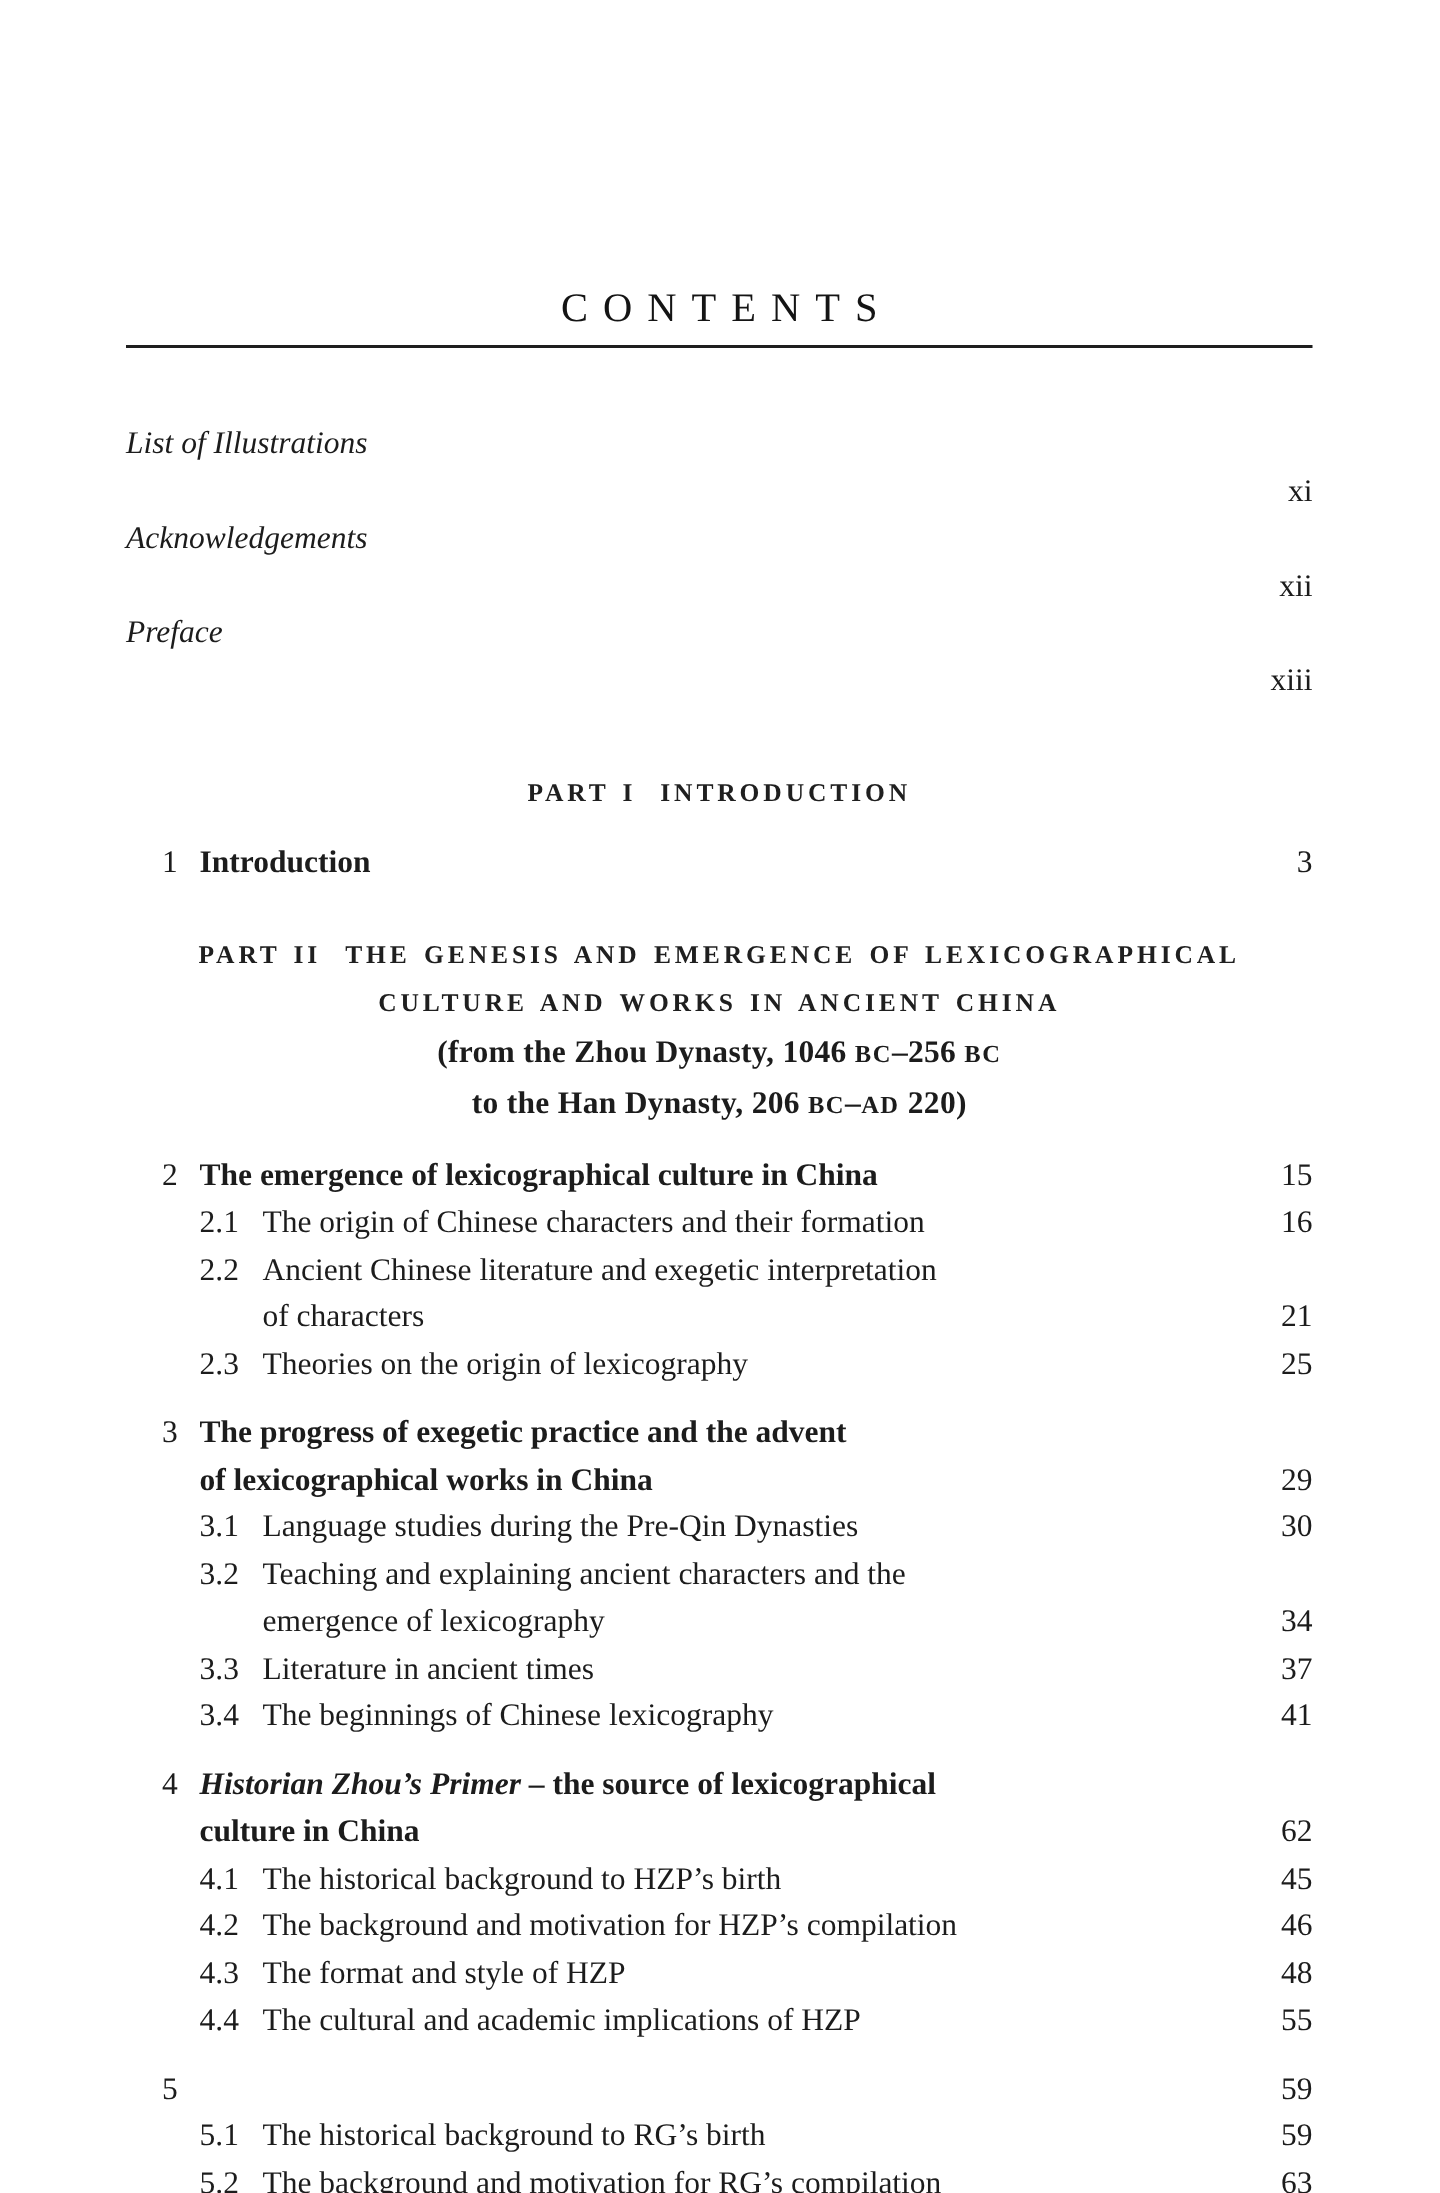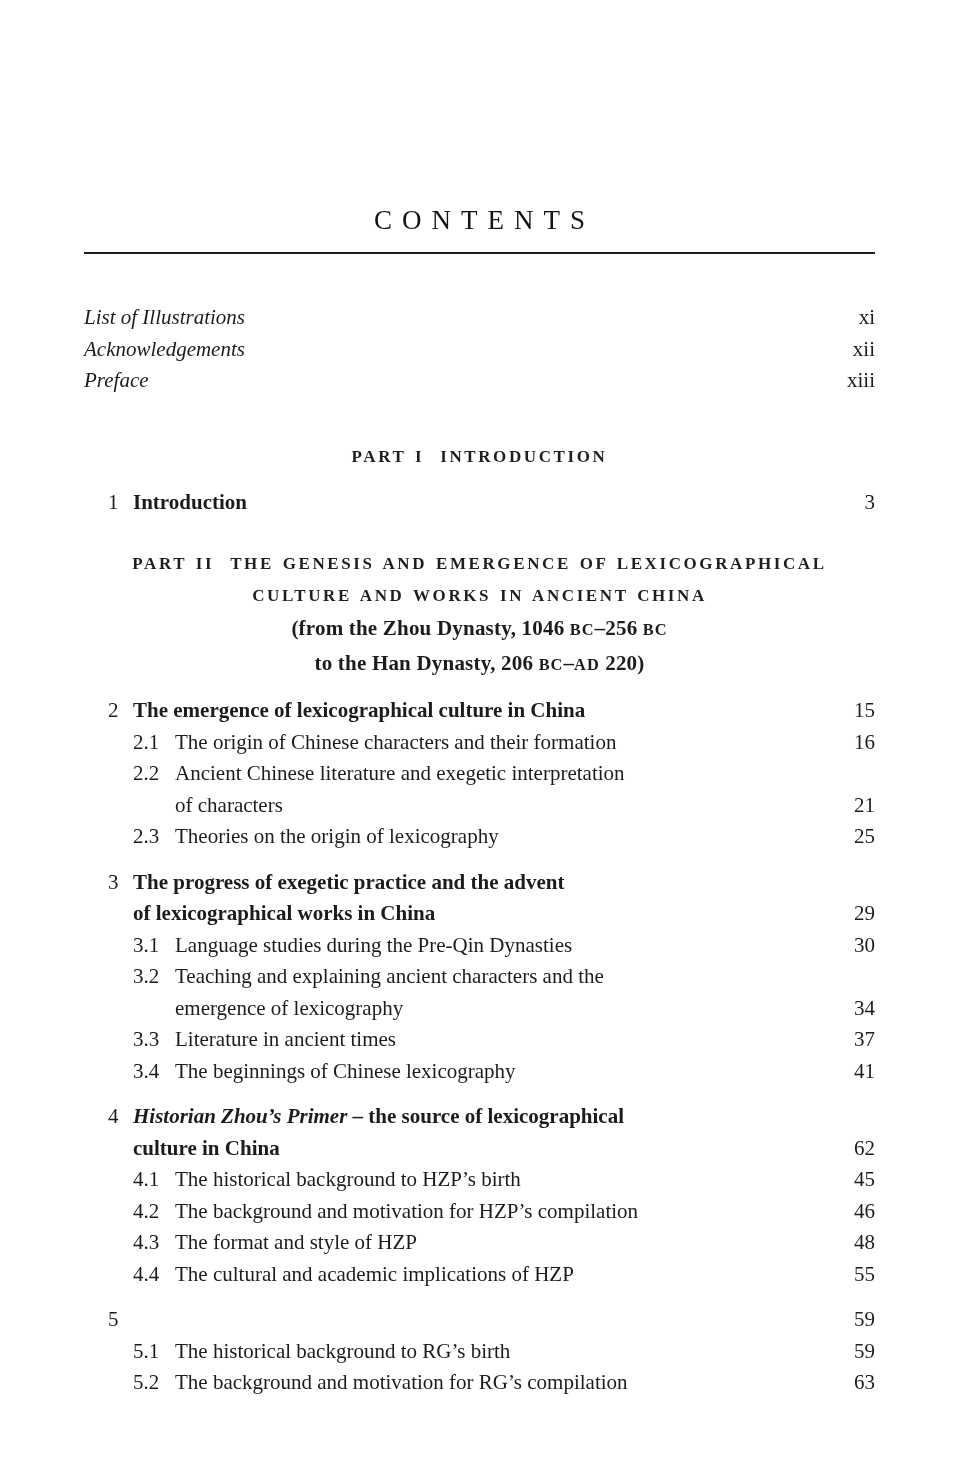--- a/index.html
+++ b/index.html
@@ -6,30 +6,30 @@
   body {
     width:960px; height:1462px;
     background:#ffffff;
     color:#1c1c1c;
     font-family:"Liberation Serif","DejaVu Serif",serif;
     overflow:hidden;
   }
   .page { box-sizing:border-box; width:960px; height:1462px; padding:0 85px 0 84px; }
 
   .toc-title {
-    margin:16px; padding-top:189px;
+    margin:1px; padding-top:189px;
     text-align:center;
     font-size:27px; font-weight:400;
     letter-spacing:10px; text-indent:10px;
     color:#141414;
   }
   .rule { height:0; border-top:2.6px solid #1e1e1e; margin-top:9px; }
 
   .front-matter { margin-top:48px; }
-  .fm-row { display:flex; font-size:21px; line-height:31.5px; }
+  .fm-row { display:flex; font-size:21px; line-height:31.5px;flex-direction:column; }
   .fm-label { font-style:italic; }
   .fm-page { margin-left:auto; }
 
   .part-block { text-align:center; margin-top:30px;font-weight:bold; }
   .part-block.first { margin-top:44px; }
   .part-line {
     font-size:17px; line-height:32px;
     letter-spacing:2.6px; word-spacing:2px;
     color:#1f1f1f;
   }

